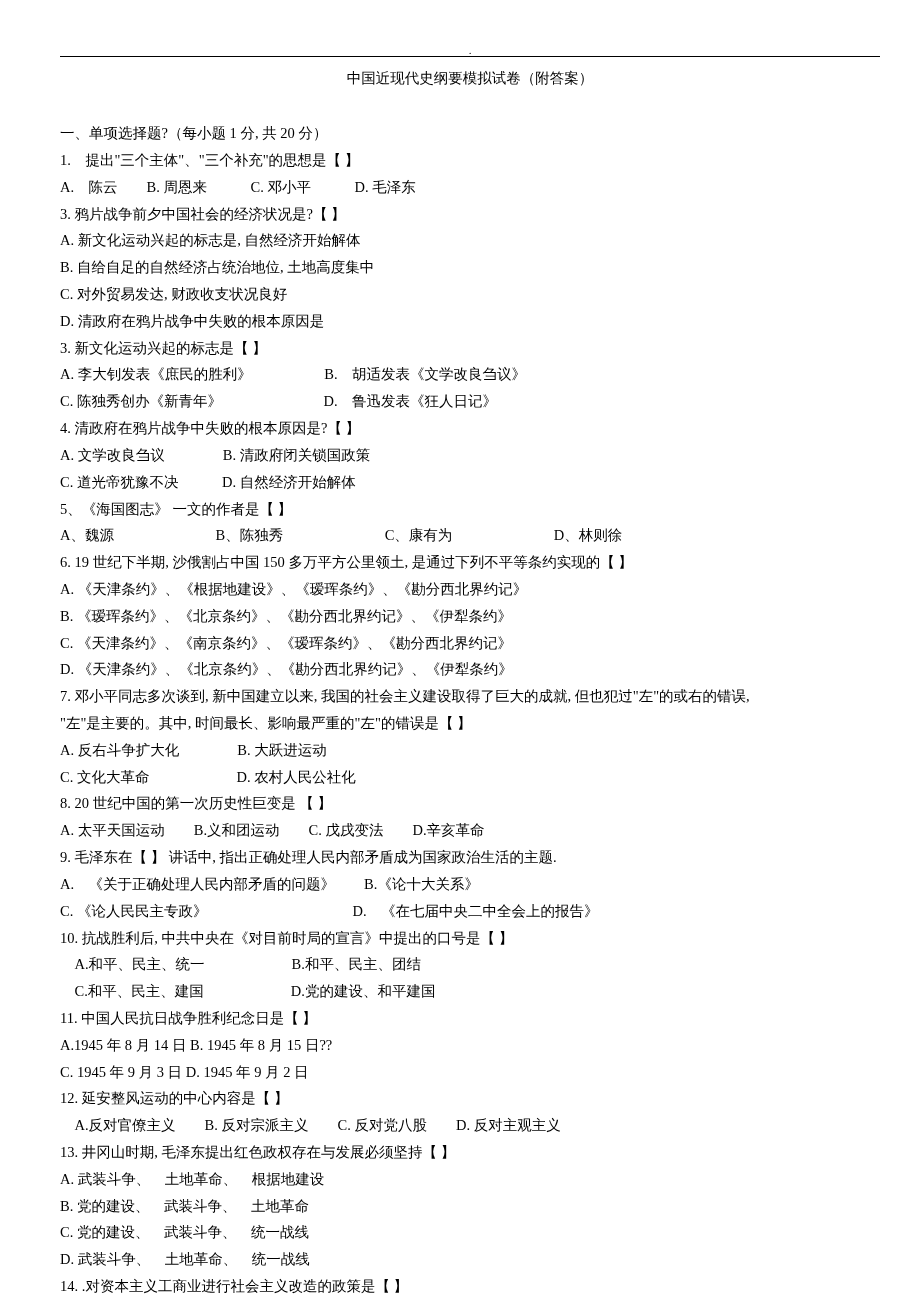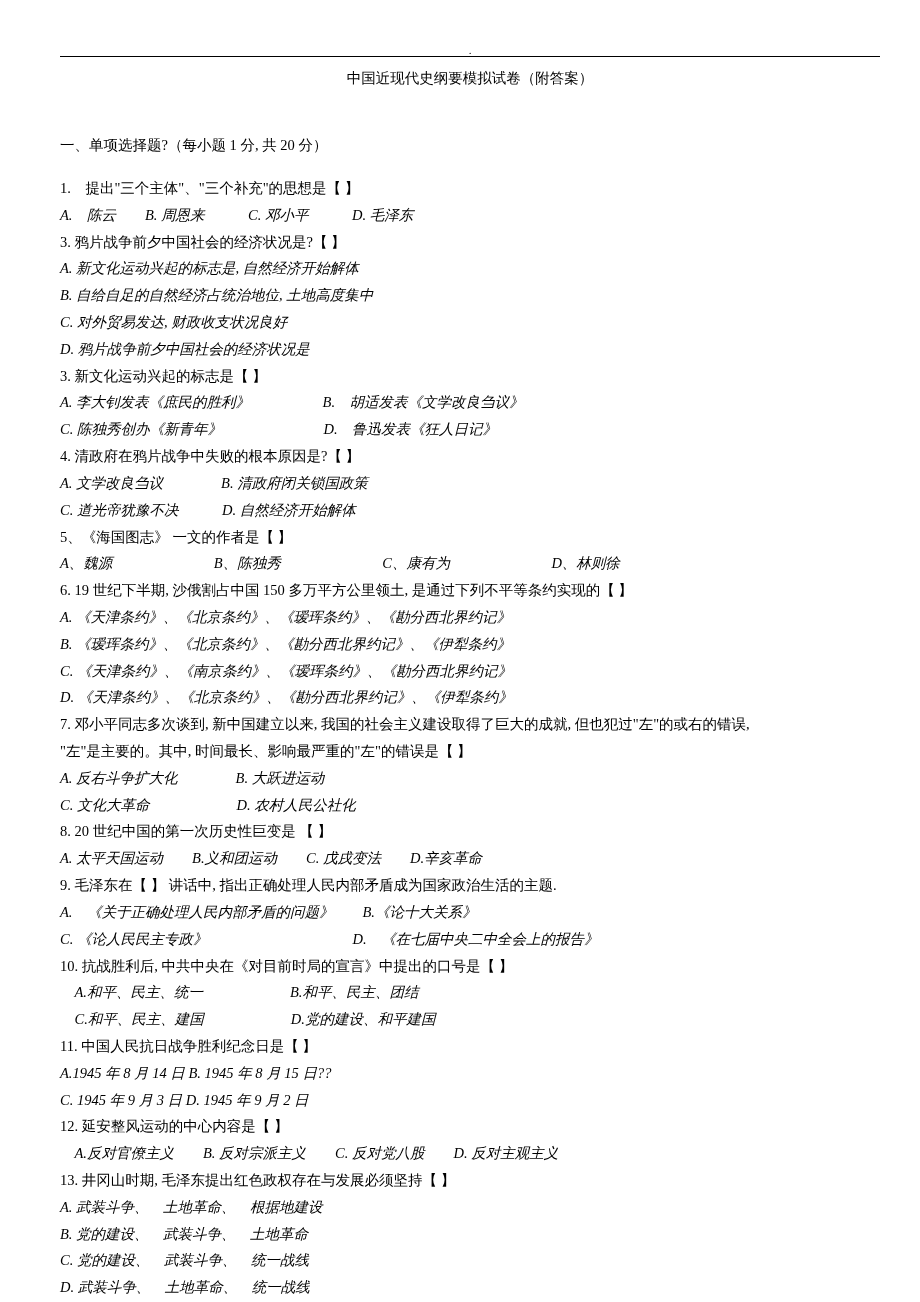--- a/index.html
+++ b/index.html
@@ -13,31 +13,30 @@
       width: 920px;
       box-sizing: border-box;
     }
     .hr-top {
       border-top: 1px solid #000;
       margin: 0 0 8px 0;
     }
     .title {
       text-align: center;
       font-weight: normal;
-      margin-bottom: 40px;
+      margin-bottom: 28px;
     }
     .section-header {
-      margin-bottom: 16px;
+      margin-bottom: 0;
     }
     .q {
       margin: 0;
     }
     .opts {
       margin: 0;
-      font-style: italic;
     }
     .header-dot {
       text-align: center;
       font-size: 11px;
       margin-top: -22px;
       margin-bottom: -4px;
     }
   </style>
 </head>
 <body>
@@ -49,35 +48,35 @@
 
 <div class="section-header">一、单项选择题?（每小题 1 分, 共 20 分）</div>
 
 <div class="q">1.　提出"三个主体"、"三个补充"的思想是【 】</div>
 <div class="opts">A.　陈云　　B. 周恩来　　　C. 邓小平　　　D. 毛泽东</div>
 
 <div class="q">3. 鸦片战争前夕中国社会的经济状况是?【 】</div>
 <div class="opts">A. 新文化运动兴起的标志是, 自然经济开始解体</div>
 <div class="opts">B. 自给自足的自然经济占统治地位, 土地高度集中</div>
 <div class="opts">C. 对外贸易发达, 财政收支状况良好</div>
-<div class="opts">D. 鸦片战争前夕中国社会的经济状况是</div>
+<div class="opts">D. 清政府在鸦片战争中失败的根本原因是</div>
 
 <div class="q">3. 新文化运动兴起的标志是【 】</div>
 <div class="opts">A. 李大钊发表《庶民的胜利》　　　　　B.　胡适发表《文学改良刍议》</div>
 <div class="opts">C. 陈独秀创办《新青年》　　　　　　　D.　鲁迅发表《狂人日记》</div>
 
 <div class="q">4. 清政府在鸦片战争中失败的根本原因是?【 】</div>
 <div class="opts">A. 文学改良刍议　　　　B. 清政府闭关锁国政策</div>
 <div class="opts">C. 道光帝犹豫不决　　　D. 自然经济开始解体</div>
 
 <div class="q">5、《海国图志》 一文的作者是【 】</div>
 <div class="opts">A、魏源　　　　　　　B、陈独秀　　　　　　　C、康有为　　　　　　　D、林则徐</div>
 
 <div class="q">6. 19 世纪下半期, 沙俄割占中国 150 多万平方公里领土, 是通过下列不平等条约实现的【 】</div>
-<div class="opts">A. 《天津条约》、《北京条约》、《瑷珲条约》、《勘分西北界约记》</div>
+<div class="opts">A. 《天津条约》、《根据地建设》、《瑷珲条约》、《勘分西北界约记》</div>
 <div class="opts">B. 《瑷珲条约》、《北京条约》、《勘分西北界约记》、《伊犁条约》</div>
 <div class="opts">C. 《天津条约》、《南京条约》、《瑷珲条约》、《勘分西北界约记》</div>
 <div class="opts">D. 《天津条约》、《北京条约》、《勘分西北界约记》、《伊犁条约》</div>
 
 <div class="q">7. 邓小平同志多次谈到, 新中国建立以来, 我国的社会主义建设取得了巨大的成就, 但也犯过"左"的或右的错误,</div>
 <div class="q">"左"是主要的。其中, 时间最长、影响最严重的"左"的错误是【 】</div>
 <div class="opts">A. 反右斗争扩大化　　　　B. 大跃进运动</div>
 <div class="opts">C. 文化大革命　　　　　　D. 农村人民公社化</div>
 
 <div class="q">8. 20 世纪中国的第一次历史性巨变是 【 】</div>

